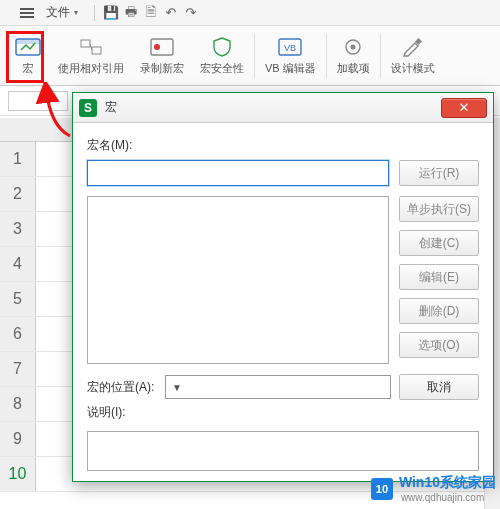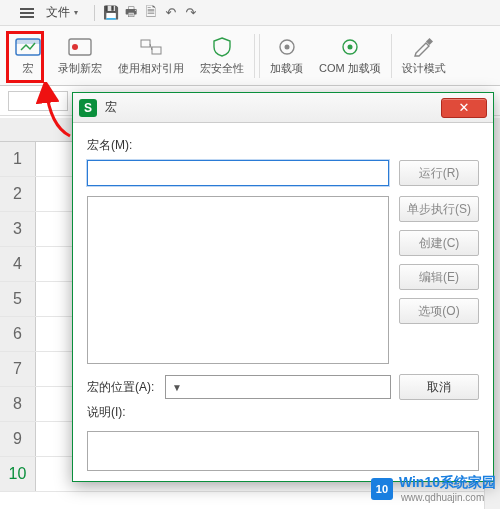--- a/index.html
+++ b/index.html
@@ -187,63 +187,63 @@
           <rect x="1" y="3" width="24" height="16" rx="2" fill="none" stroke="#3a7bc8" stroke-width="1.5"></rect>
           <rect x="1" y="3" width="24" height="5" fill="#3a7bc8" opacity=".25"></rect>
           <path d="M6 14 l5 -5 l4 4 l5 -6" fill="none" stroke="#2e9e4a" stroke-width="1.5"></path>
         </svg>
     </span>
     <span class="ribbon-label">宏</span>
   </div>
   <div class="ribbon-group">
     <span class="ribbon-icon">
       <svg width="26" height="22" viewBox="0 0 26 22">
-          <rect x="2" y="3" width="22" height="16" rx="2" fill="none" stroke="#888" stroke-width="1.4"></rect>
-          <circle cx="8" cy="11" r="3" fill="#d33"></circle>
-        </svg>
-    </span>
-    <span class="ribbon-label">录制新宏</span>
-  </div>
-  <div class="ribbon-group">
-    <span class="ribbon-icon">
-      <svg width="26" height="22" viewBox="0 0 26 22">
           <rect x="3" y="4" width="9" height="7" fill="none" stroke="#888"></rect>
           <rect x="14" y="11" width="9" height="7" fill="none" stroke="#888"></rect>
           <path d="M12 8 L14 14" stroke="#888"></path>
         </svg>
     </span>
     <span class="ribbon-label">使用相对引用</span>
   </div>
   <div class="ribbon-group">
     <span class="ribbon-icon">
+      <svg width="26" height="22" viewBox="0 0 26 22">
+          <rect x="2" y="3" width="22" height="16" rx="2" fill="none" stroke="#888" stroke-width="1.4"></rect>
+          <circle cx="8" cy="11" r="3" fill="#d33"></circle>
+        </svg>
+    </span>
+    <span class="ribbon-label">录制新宏</span>
+  </div>
+  <div class="ribbon-group">
+    <span class="ribbon-icon">
       <svg width="24" height="22" viewBox="0 0 24 22">
           <path d="M12 2 L20 5 V11 C20 16 16 19 12 20 C8 19 4 16 4 11 V5 Z" fill="none" stroke="#2e9e4a" stroke-width="1.4"></path>
         </svg>
     </span>
     <span class="ribbon-label">宏安全性</span>
   </div>
   <div class="ribbon-sep"></div>
+  <div class="ribbon-group">
+    <span class="ribbon-icon">
+      <svg width="26" height="22" viewBox="0 0 26 22">
+          <rect x="2" y="3" width="22" height="16" rx="2" fill="none" stroke="#3a7bc8" stroke-width="1.4"></rect>
+          <text x="13" y="15" text-anchor="middle" font-size="9" fill="#3a7bc8" font-family="sans-serif">VB</text>
+        </svg>
+    </span>
+    <span class="ribbon-label">VB 编辑器</span>
+  </div>
   <div class="ribbon-sep"></div>
   <div class="ribbon-group">
     <span class="ribbon-icon">
       <svg width="24" height="22" viewBox="0 0 24 22">
           <circle cx="12" cy="11" r="7" fill="none" stroke="#888" stroke-width="1.4"></circle>
           <circle cx="12" cy="11" r="2.5" fill="#888"></circle>
         </svg>
     </span>
     <span class="ribbon-label">加载项</span>
-  </div>
-  <div class="ribbon-group">
-    <span class="ribbon-icon">
-      <svg width="24" height="22" viewBox="0 0 24 22">
-          <circle cx="12" cy="11" r="7" fill="none" stroke="#2e9e4a" stroke-width="1.4"></circle>
-          <circle cx="12" cy="11" r="2.5" fill="#2e9e4a"></circle>
-        </svg>
-    </span>
-    <span class="ribbon-label">COM 加载项</span>
   </div>
   <div class="ribbon-sep"></div>
   <div class="ribbon-group">
     <span class="ribbon-icon">
       <svg width="24" height="22" viewBox="0 0 24 22">
           <path d="M4 17 L14 7 L17 10 L7 20 L3 20 Z" fill="none" stroke="#888" stroke-width="1.4"></path>
           <rect x="15" y="3" width="5" height="5" fill="#888" transform="rotate(45 17.5 5.5)"></rect>
         </svg>
     </span>
     <span class="ribbon-label">设计模式</span>
@@ -314,20 +314,21 @@
       <div class="side-col">
         <div class="dlg-btn">运行(R)</div>
       </div>
     </div>
     <div class="content-row">
       <div class="macro-list"></div>
       <div class="side-col">
         <div class="dlg-btn">单步执行(S)</div>
         <div class="dlg-btn">创建(C)</div>
         <div class="dlg-btn">编辑(E)</div>
+        <div class="dlg-btn">删除(D)</div>
         <div class="dlg-btn">选项(O)</div>
       </div>
     </div>
     <div class="loc-row">
       <div class="lbl">宏的位置(A):</div>
       <div class="loc-select">
         <span class="caret">▼</span>
       </div>
       <div class="dlg-btn enabled" style="width:80px">取消</div>
     </div>

